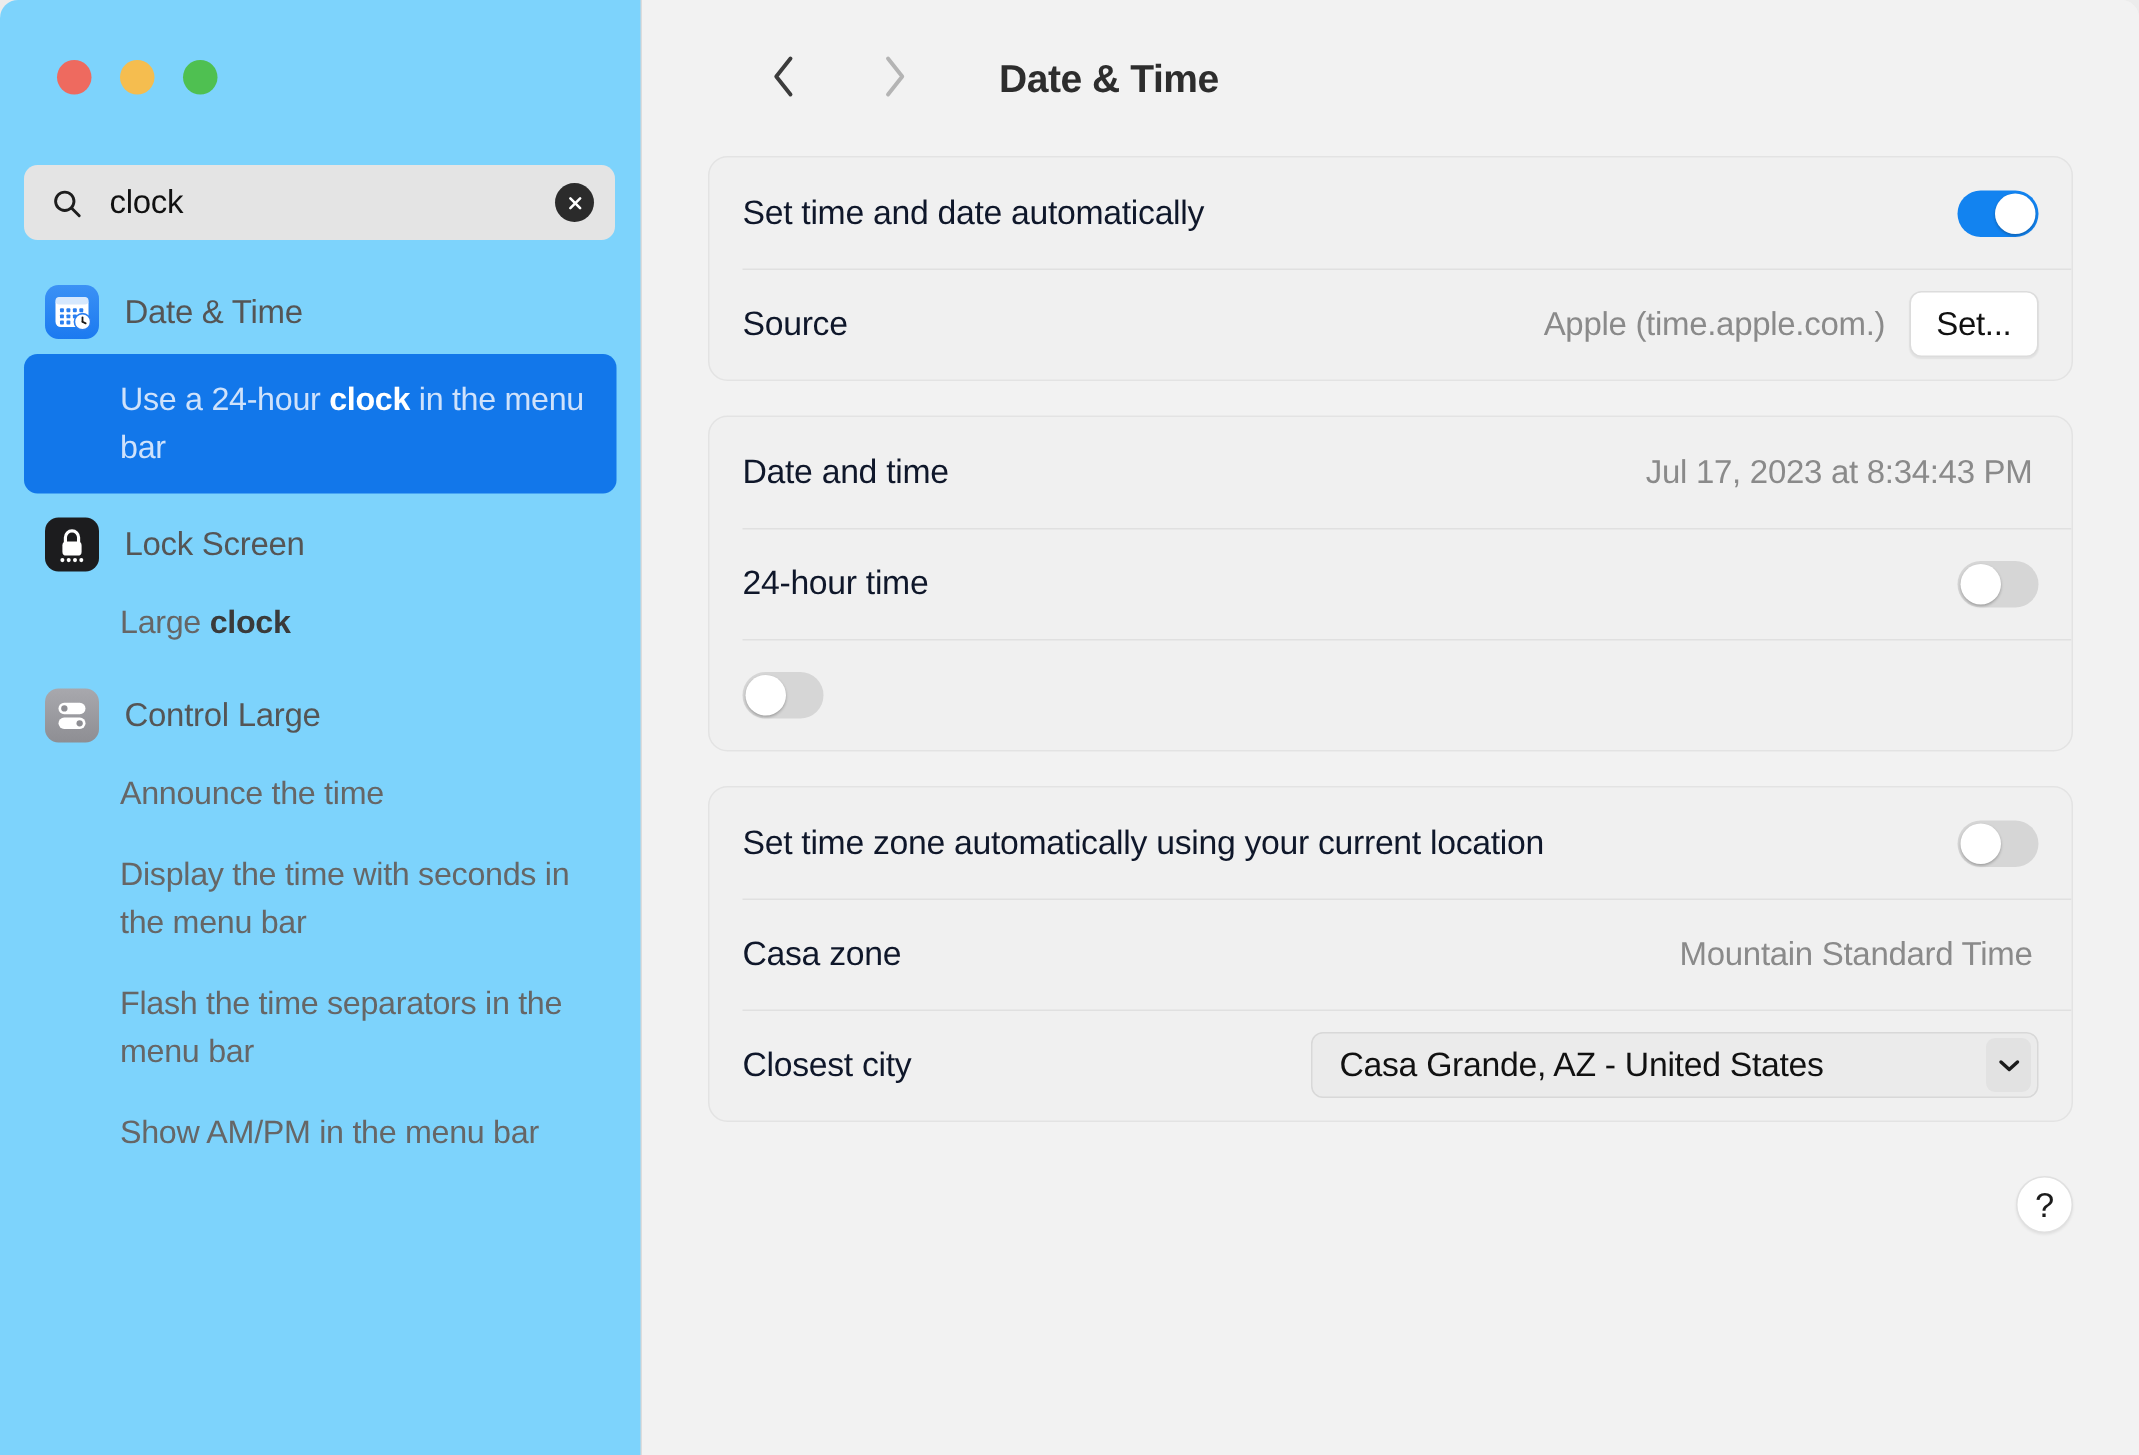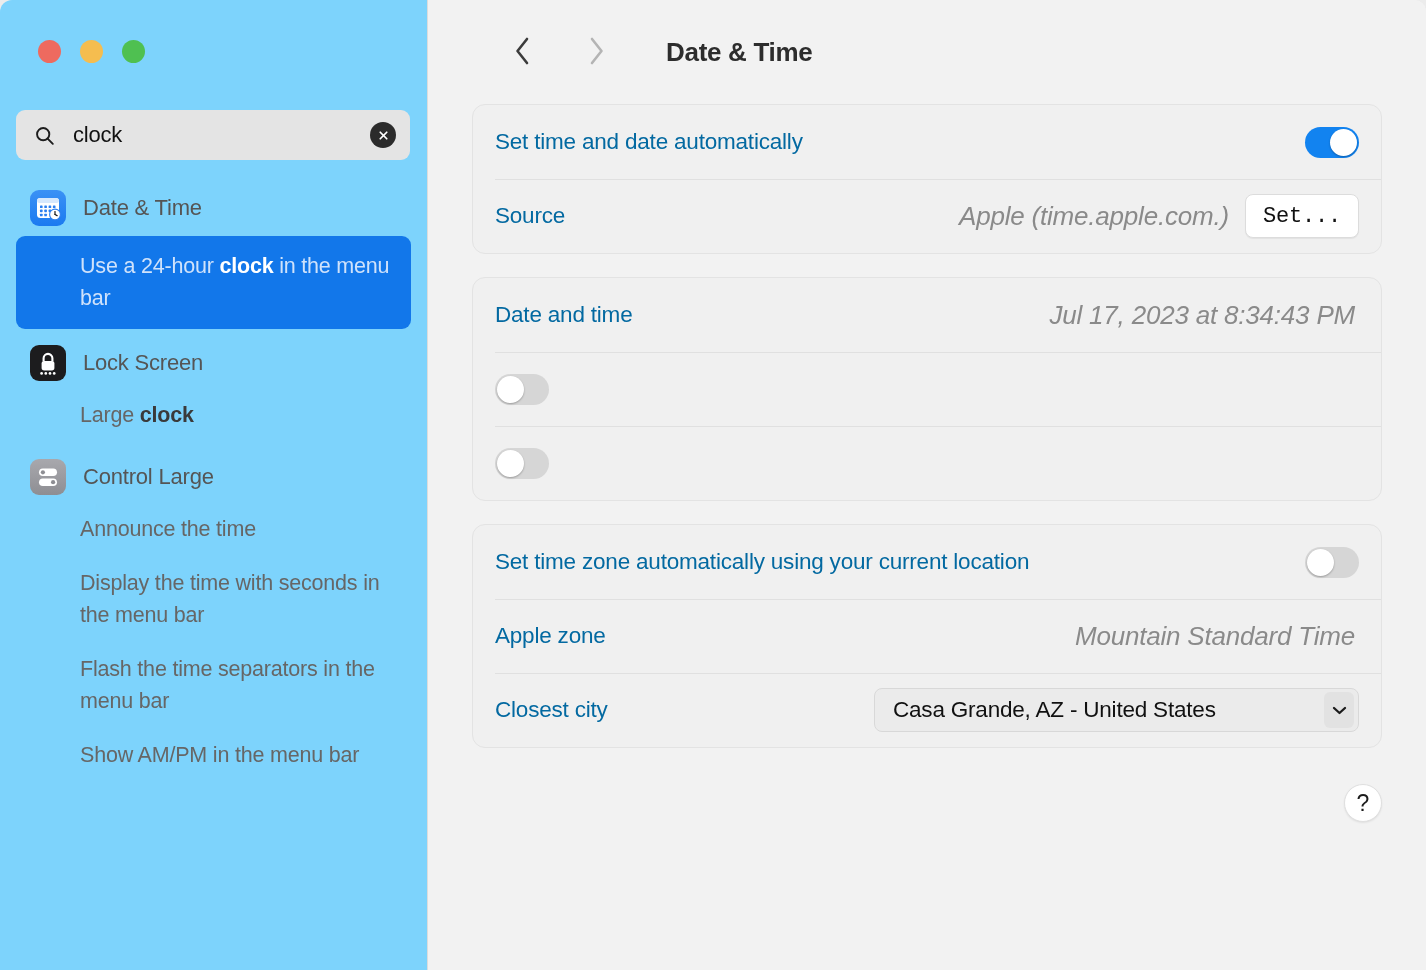--- a/index.html
+++ b/index.html
@@ -215,31 +215,30 @@
     position: absolute;
     left: 22px;
     right: 0;
     top: 0;
     height: 1px;
     background: #e0e0e0;
   }
 
   .row-label {
     font-size: 22.5px;
-    color: #0369a1;
+    color: #0f172a;
     letter-spacing: -0.2px;
     flex: 1 1 auto;
   }
   .row-value {
-    font-size: 26px;
+    font-size: 22px;
     color: #8a8a8a;
     letter-spacing: -0.2px;
     margin-right: 4px;
     white-space: nowrap;
-    font-style: italic;
   }
 
   
   .toggle {
     width: 54px;
     height: 31px;
     border-radius: 16px;
     position: relative;
     flex: 0 0 54px;
     cursor: pointer;
@@ -259,21 +258,21 @@
   .toggle.on .knob  { left: 25px; }
   .toggle.off { background: #d6d6d6; }
   .toggle.off .knob { left: 2px; }
 
   .set-button {
     background: #ffffff;
     border: 1px solid #dcdcdc;
     border-radius: 8px;
     height: 44px;
     padding: 0 17px;
-    font-family: Liberation Mono, monospace;
+    font-family: Liberation Sans, sans-serif;
     font-size: 22px;
     color: #111;
     letter-spacing: -0.2px;
     cursor: pointer;
     box-shadow: 0 1px 1px rgba(0,0,0,0.06);
     margin-left: 12px;
   }
 
   .dropdown {
     height: 44px;
@@ -462,40 +461,41 @@
         <button class="set-button">Set...</button>
       </div>
     </div>
 
     <div class="card">
       <div class="row">
         <span class="row-label">Date and time</span>
         <span class="row-value">Jul 17, 2023 at 8:34:43 PM</span>
       </div>
       <div class="row">
+        <span class="row-label">24-hour time</span>
         <button class="toggle off">
           <span class="knob"></span>
         </button>
       </div>
       <div class="row">
         <button class="toggle off">
           <span class="knob"></span>
         </button>
       </div>
     </div>
 
     <div class="card">
       <div class="row">
         <span class="row-label">Set time zone automatically using your current location</span>
         <button class="toggle off">
           <span class="knob"></span>
         </button>
       </div>
       <div class="row">
-        <span class="row-label">Apple zone</span>
+        <span class="row-label">Casa zone</span>
         <span class="row-value">Mountain Standard Time</span>
       </div>
       <div class="row">
         <span class="row-label">Closest city</span>
         <div class="dropdown">
           <span class="dropdown-value">Casa Grande, AZ - United States</span>
           <span class="dropdown-arrow">
             <svg viewBox="0 0 15 10" fill="none" stroke="currentColor" stroke-width="2.3" stroke-linecap="round" stroke-linejoin="round">
               <polyline points="2,3 7.5,8 13,3"></polyline>
             </svg>

